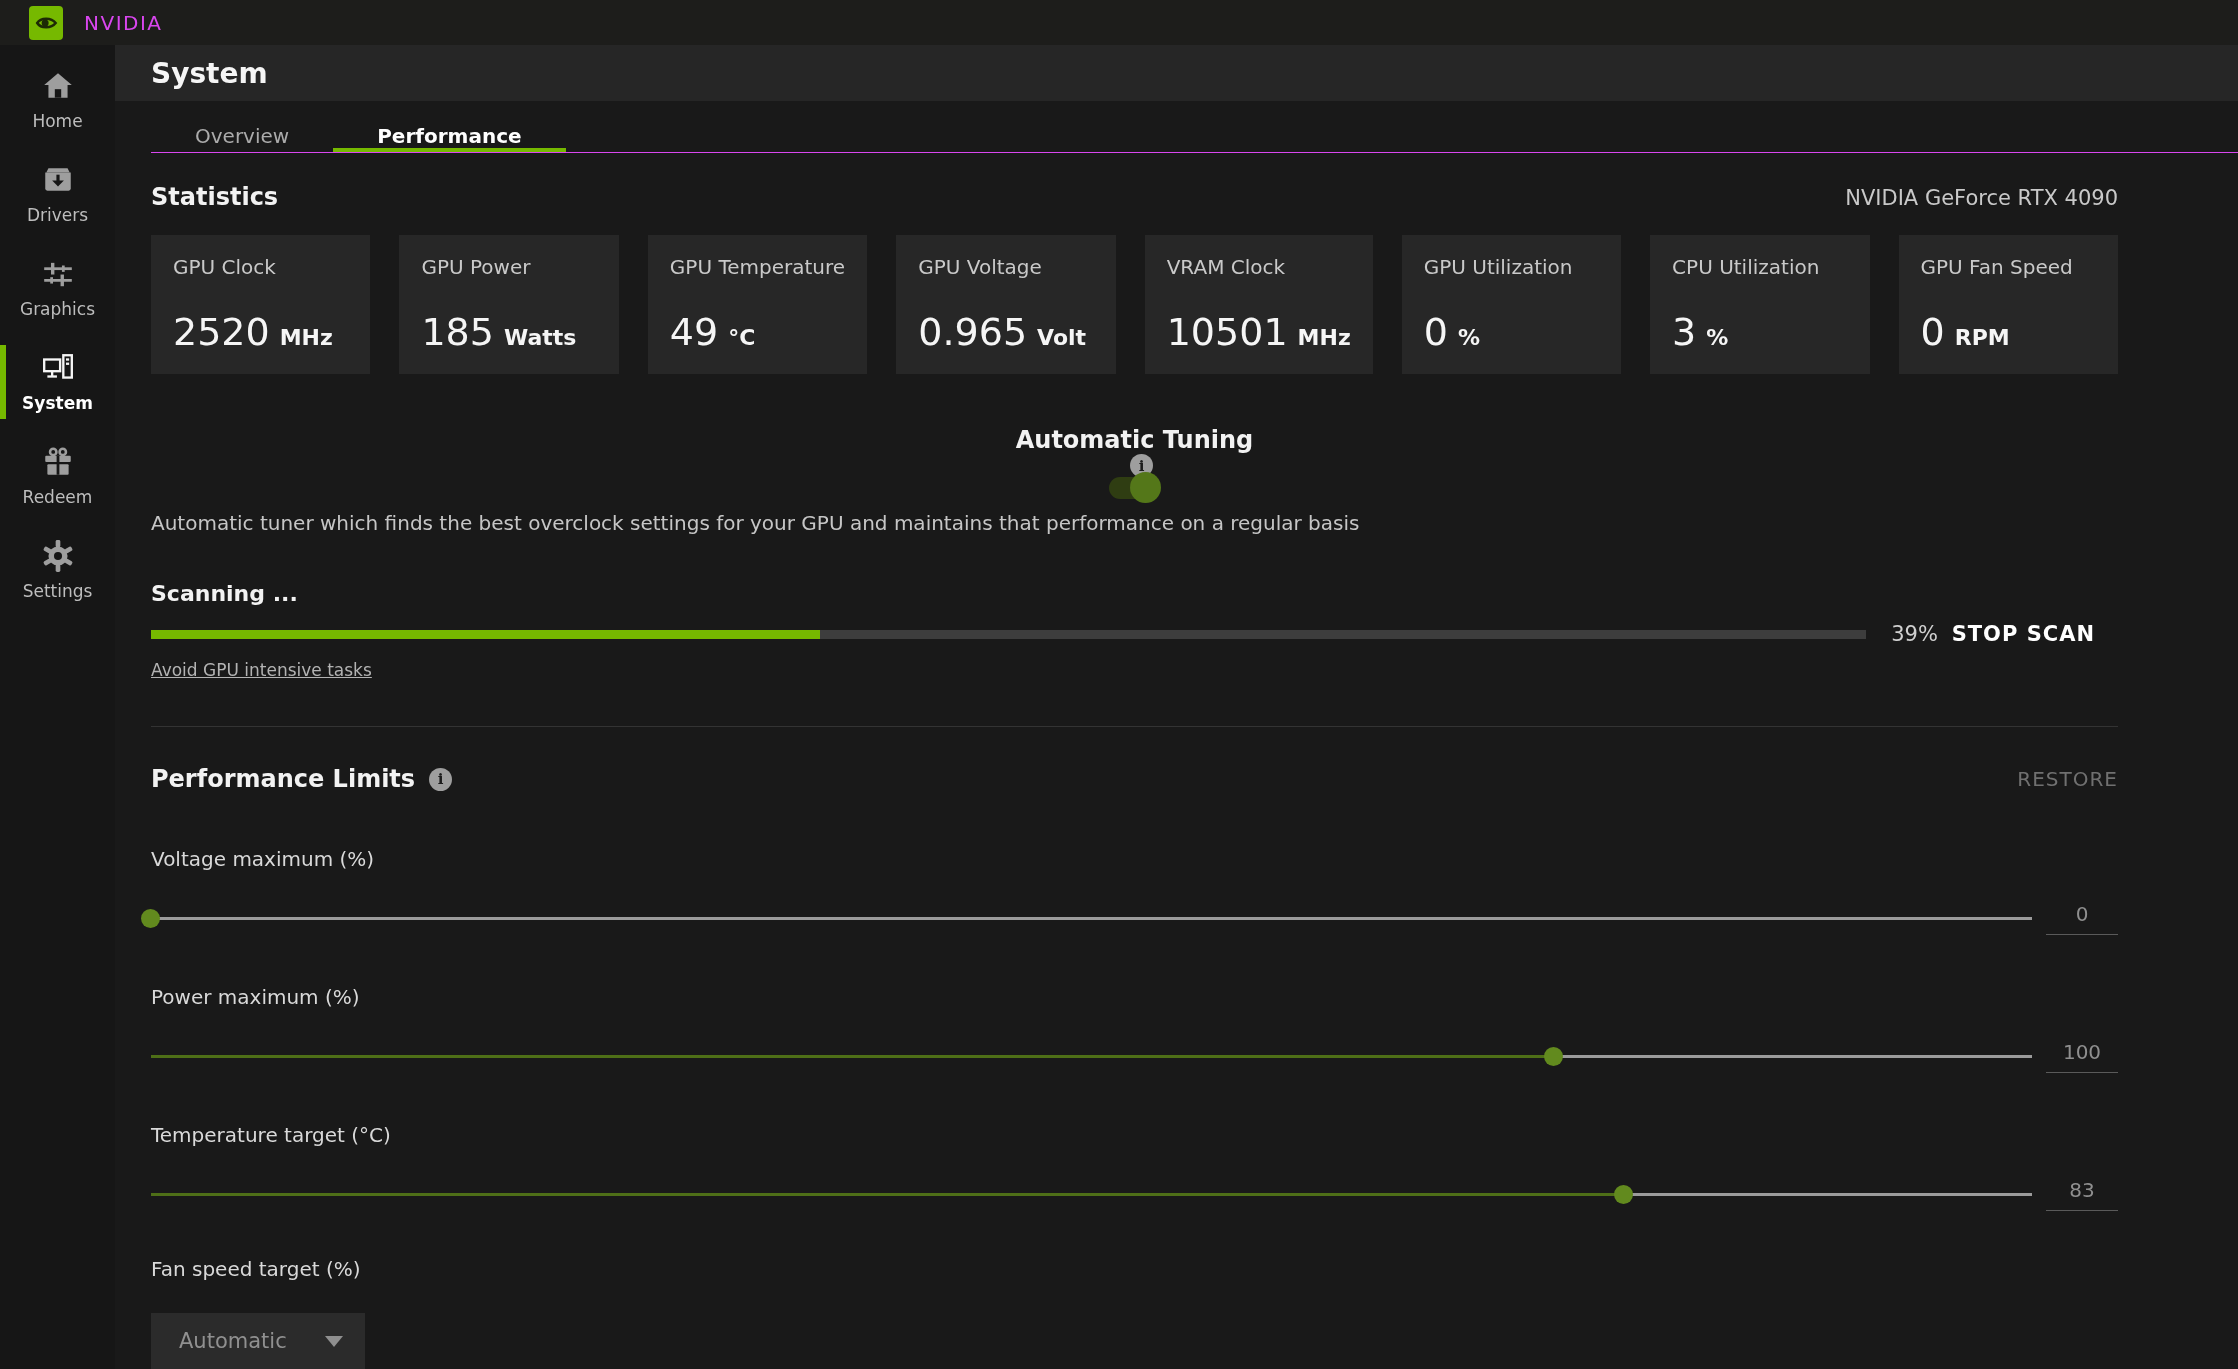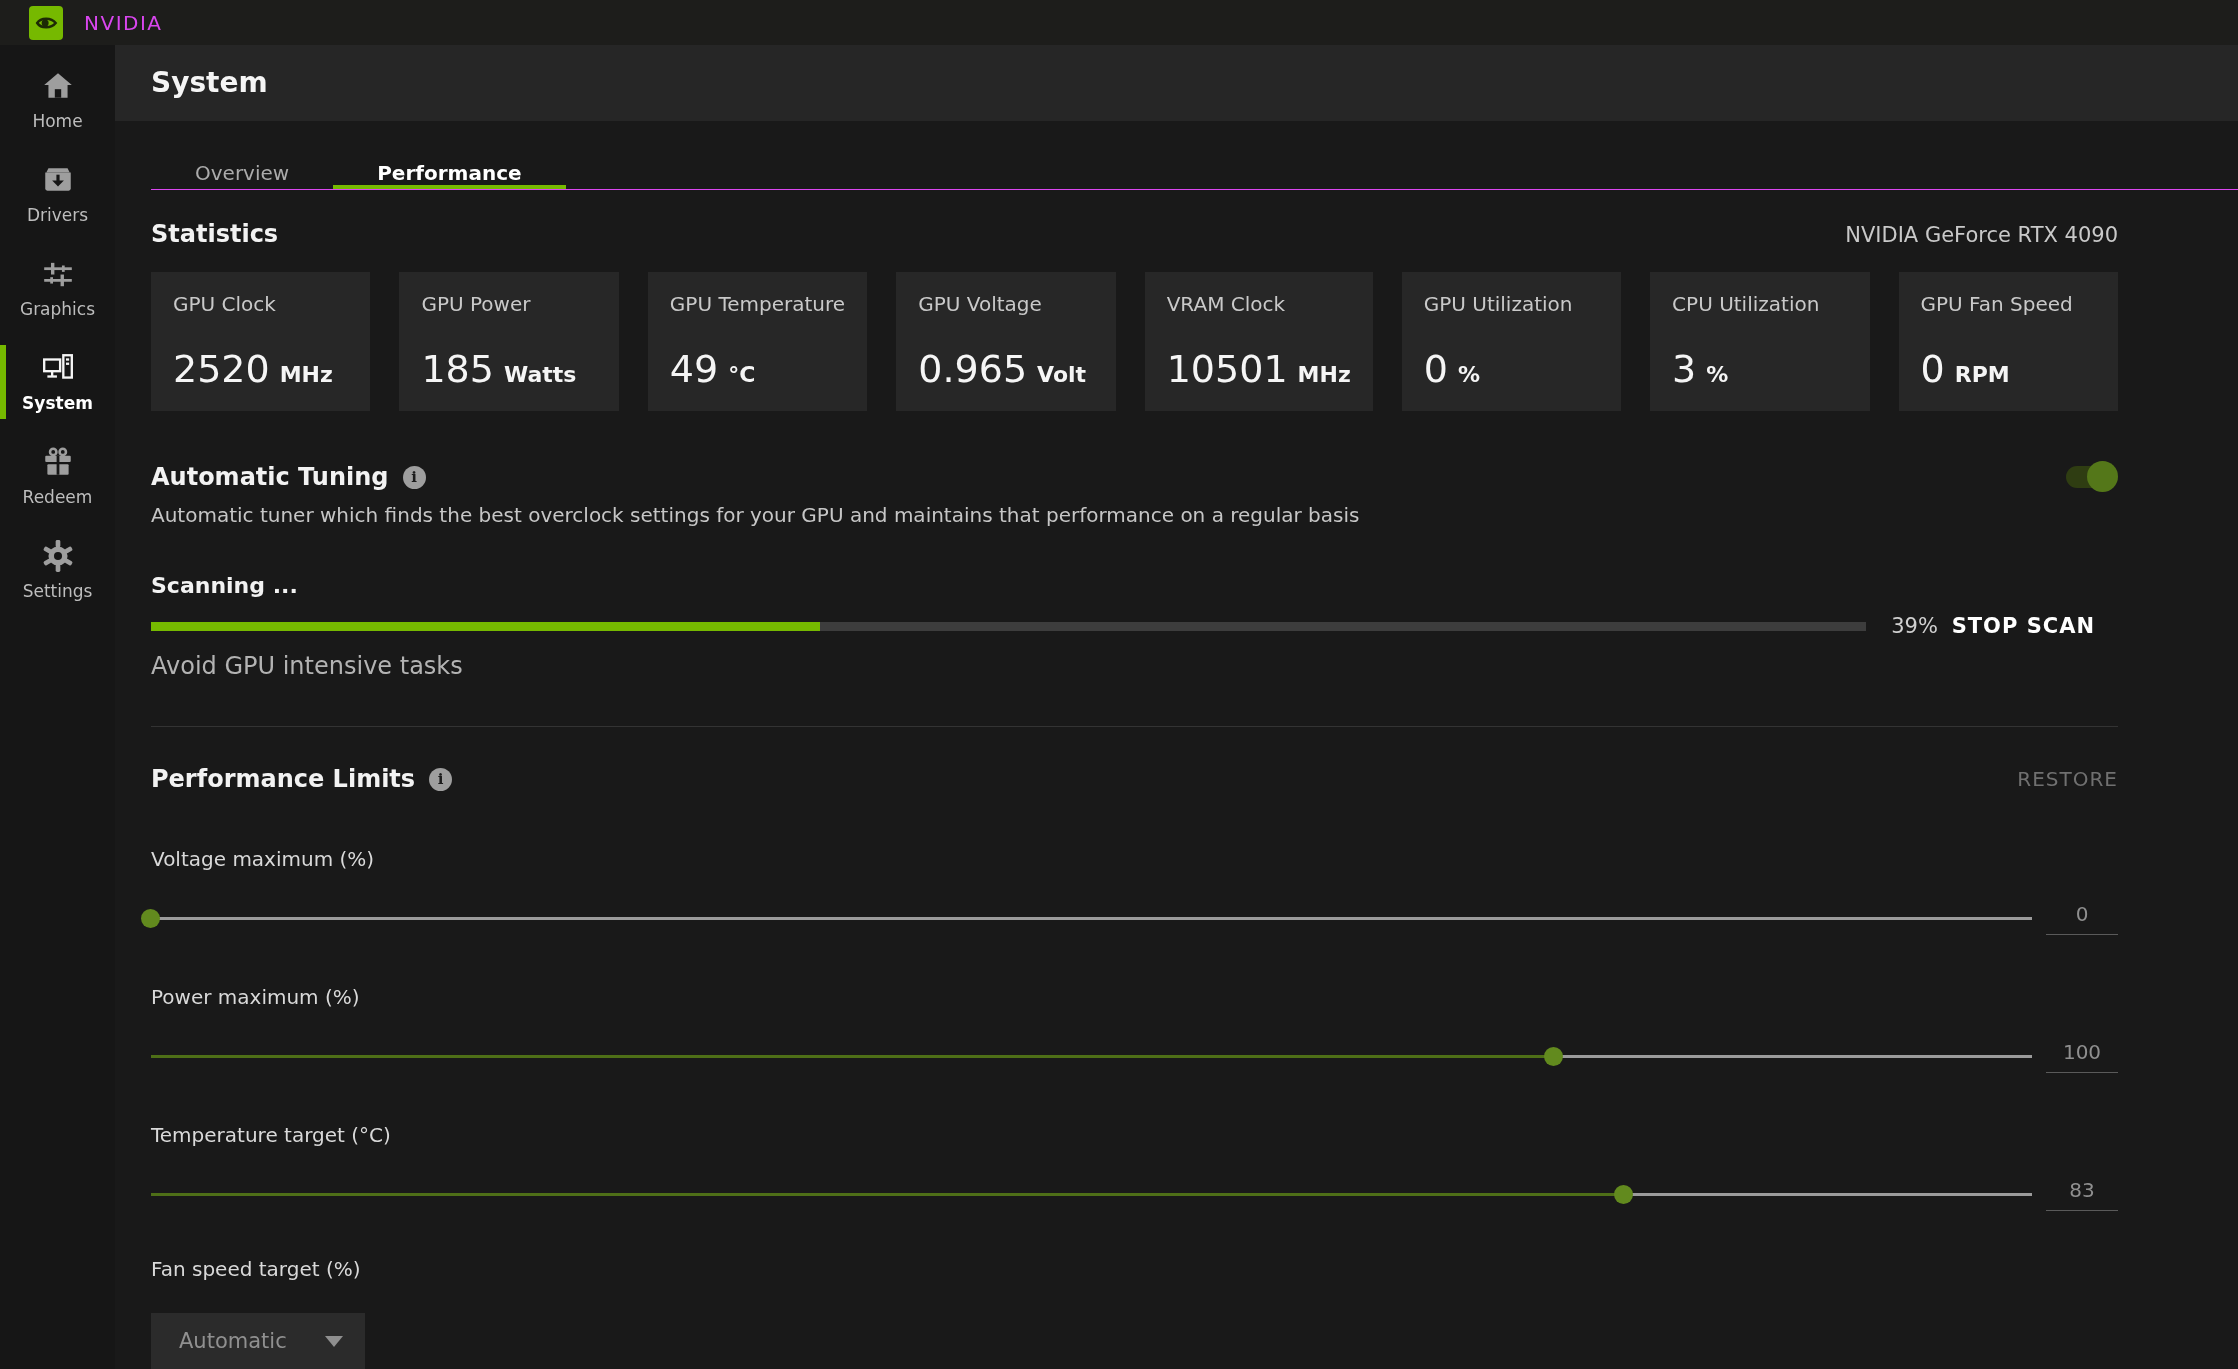--- a/index.html
+++ b/index.html
@@ -40,42 +40,42 @@
   .h-stat { color:#f2f2f2; font-size:24px; font-weight:bold; }
   .gpu-name { color:#c9c9c9; font-size:21px; }
   .cards { display:flex; gap:29px; margin-top:24px;border-radius:14px; }
   .card { flex:1; height:139px; background:#272727; padding:20px 22px; display:flex;
     flex-direction:column; justify-content:space-between; }
   .card-label { color:#c9c9c9; font-size:20px; white-space:nowrap; }
   .card-value { color:#f5f5f5; font-size:38px; font-weight:500; display:flex; align-items:baseline; }
   .card-unit { font-size:22px; font-weight:bold; margin-left:10px; }
 
   
-  .tune-head { display:flex; align-items:center; margin-top:52px; }
+  .tune-head { display:flex; align-items:center; margin-top:52px;flex-direction:column; }
   .sec-title { color:#f2f2f2; font-size:24px; font-weight:bold; }
   .info-icon { width:23px; height:23px; border-radius:50%; background:#9e9e9e; margin-left:14px;
     display:inline-flex; align-items:center; justify-content:center; cursor:pointer; }
   .info-icon::after { content:"i"; color:#1c1c1c; font-size:15px; font-weight:bold;
     font-family:"DejaVu Serif","Liberation Serif",serif; }
   .tune-head .spacer, .limits-head .spacer { flex:1; }
   .toggle { width:50px; height:22px; border-radius:11px; background:#2f3d12; position:relative;
     cursor:pointer; margin-right:2px; }
   .toggle-knob { width:31px; height:31px; border-radius:50%; background:#547719; position:absolute;
     right:-2px; top:-5px; }
   .tune-desc { color:#c6c6c6; font-size:20px; margin-top:12px; }
 
   .scan-label { color:#f2f2f2; font-size:22px; font-weight:bold; margin-top:46px; }
   .progress-row { display:flex; align-items:center; margin-top:16px; }
   .progress-track { width:87.2%; height:9px; background:#3d3d3d; flex:none; overflow:hidden; }
   .progress-fill { height:100%; background:#76b900; }
   .progress-pct { color:#d0d0d0; font-size:21px; margin-left:25px; }
   .stop-scan { background:none; border:none; color:#ffffff; font-size:21px; font-weight:bold;
     letter-spacing:1px; margin-left:auto; margin-right:23px; cursor:pointer;
     font-family:inherit; }
-  .scan-hint { color:#b3b3b3; font-size:24px; margin-top:14px; }
+  .scan-hint { color:#b3b3b3; font-size:17px; margin-top:14px;text-decoration:underline; }
 
   .divider { border:none; border-top:1px solid #333333; margin-top:46px; }
 
   
   .limits-head { display:flex; align-items:center; margin-top:38px; }
   .restore-btn { background:none; border:none; color:#707070; font-size:20px; font-weight:normal;
     letter-spacing:1px; cursor:default; font-family:inherit; }
 
   .slider-row { margin-top:54px; }
   .slider-label { color:#d9d9d9; font-size:20px; }

